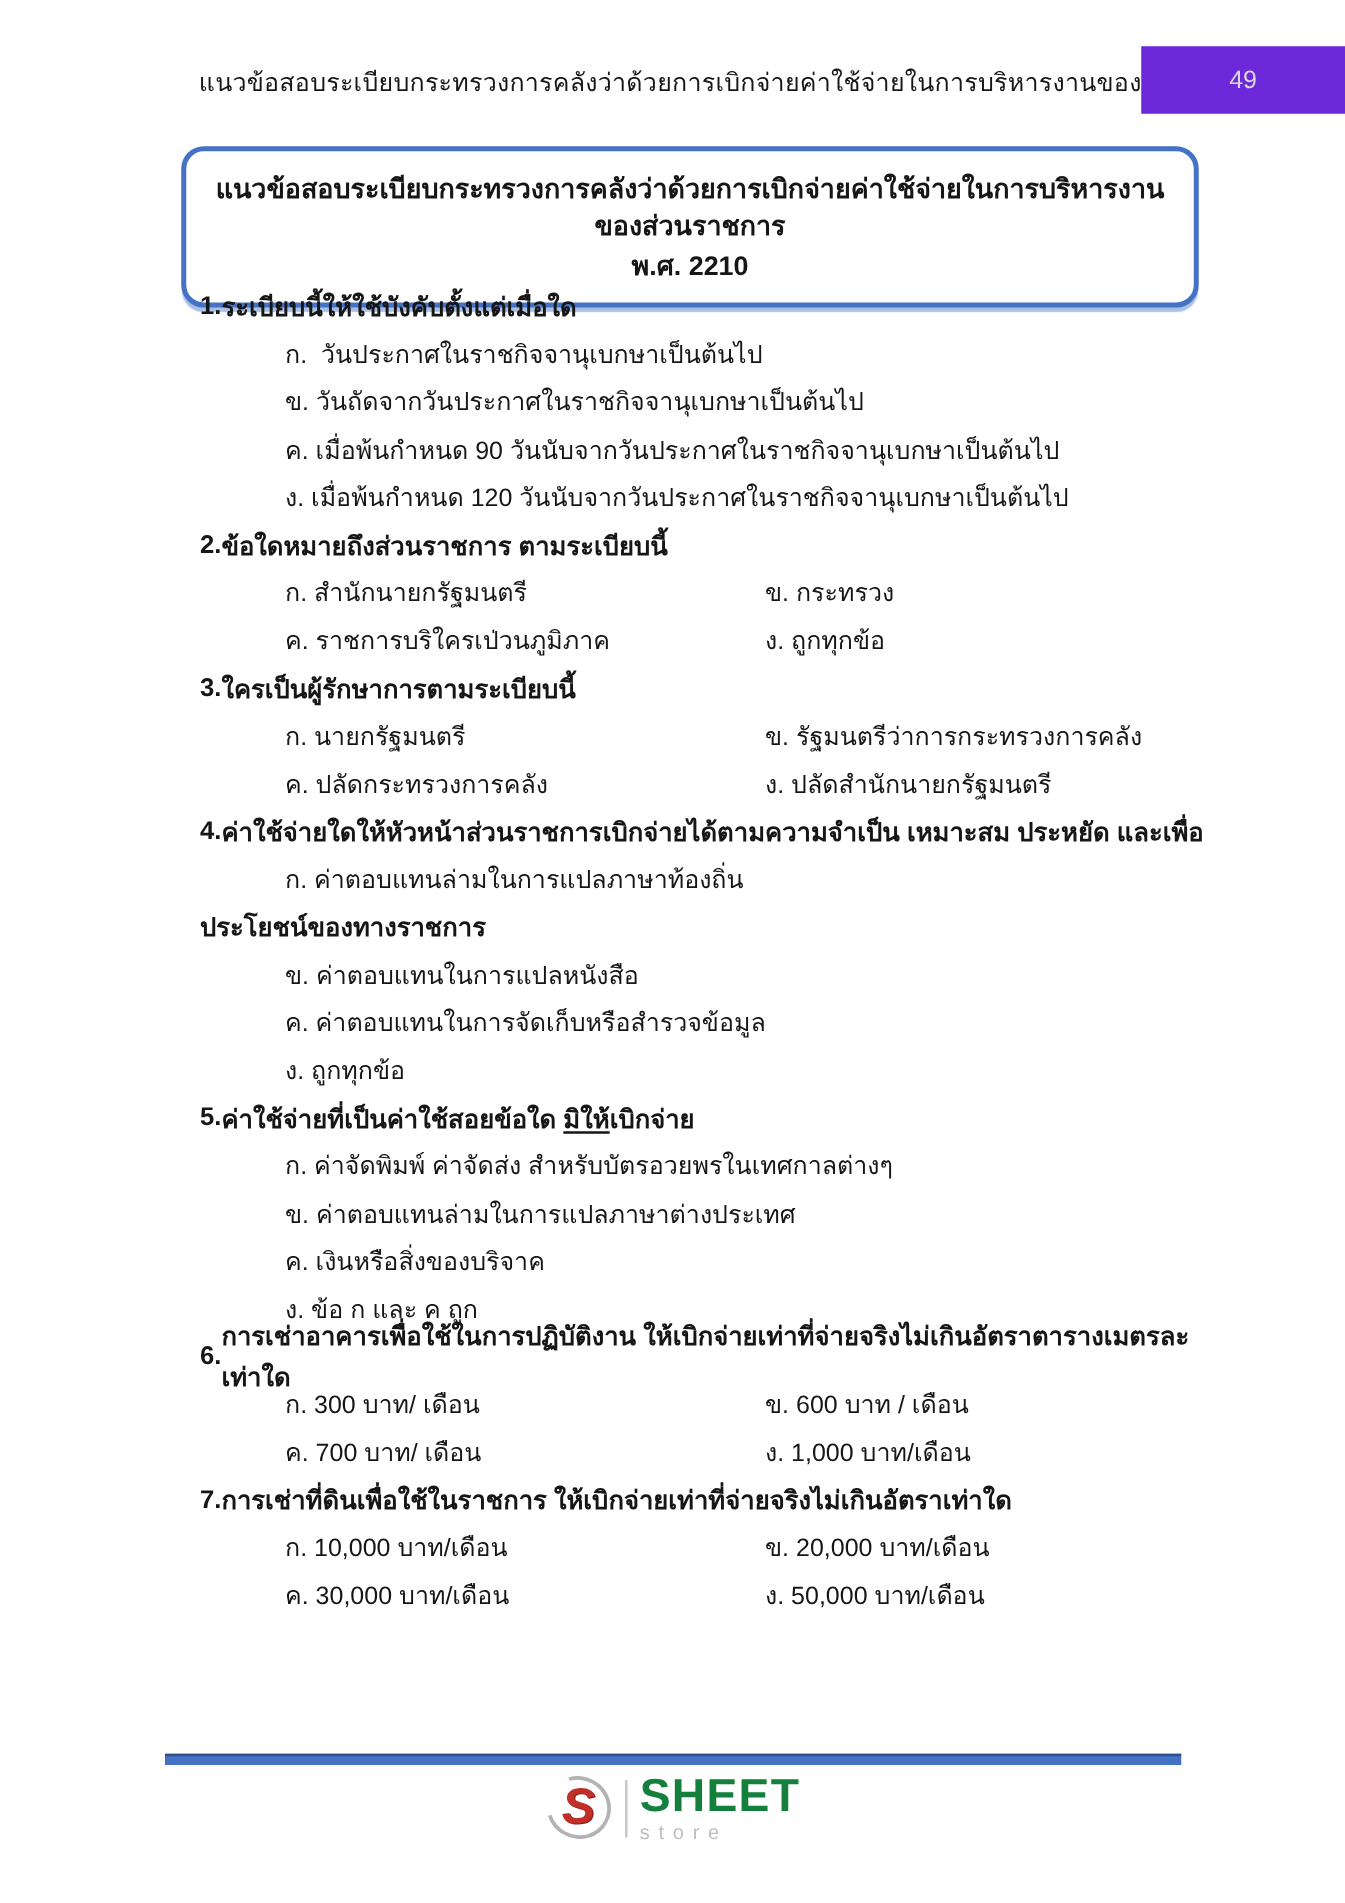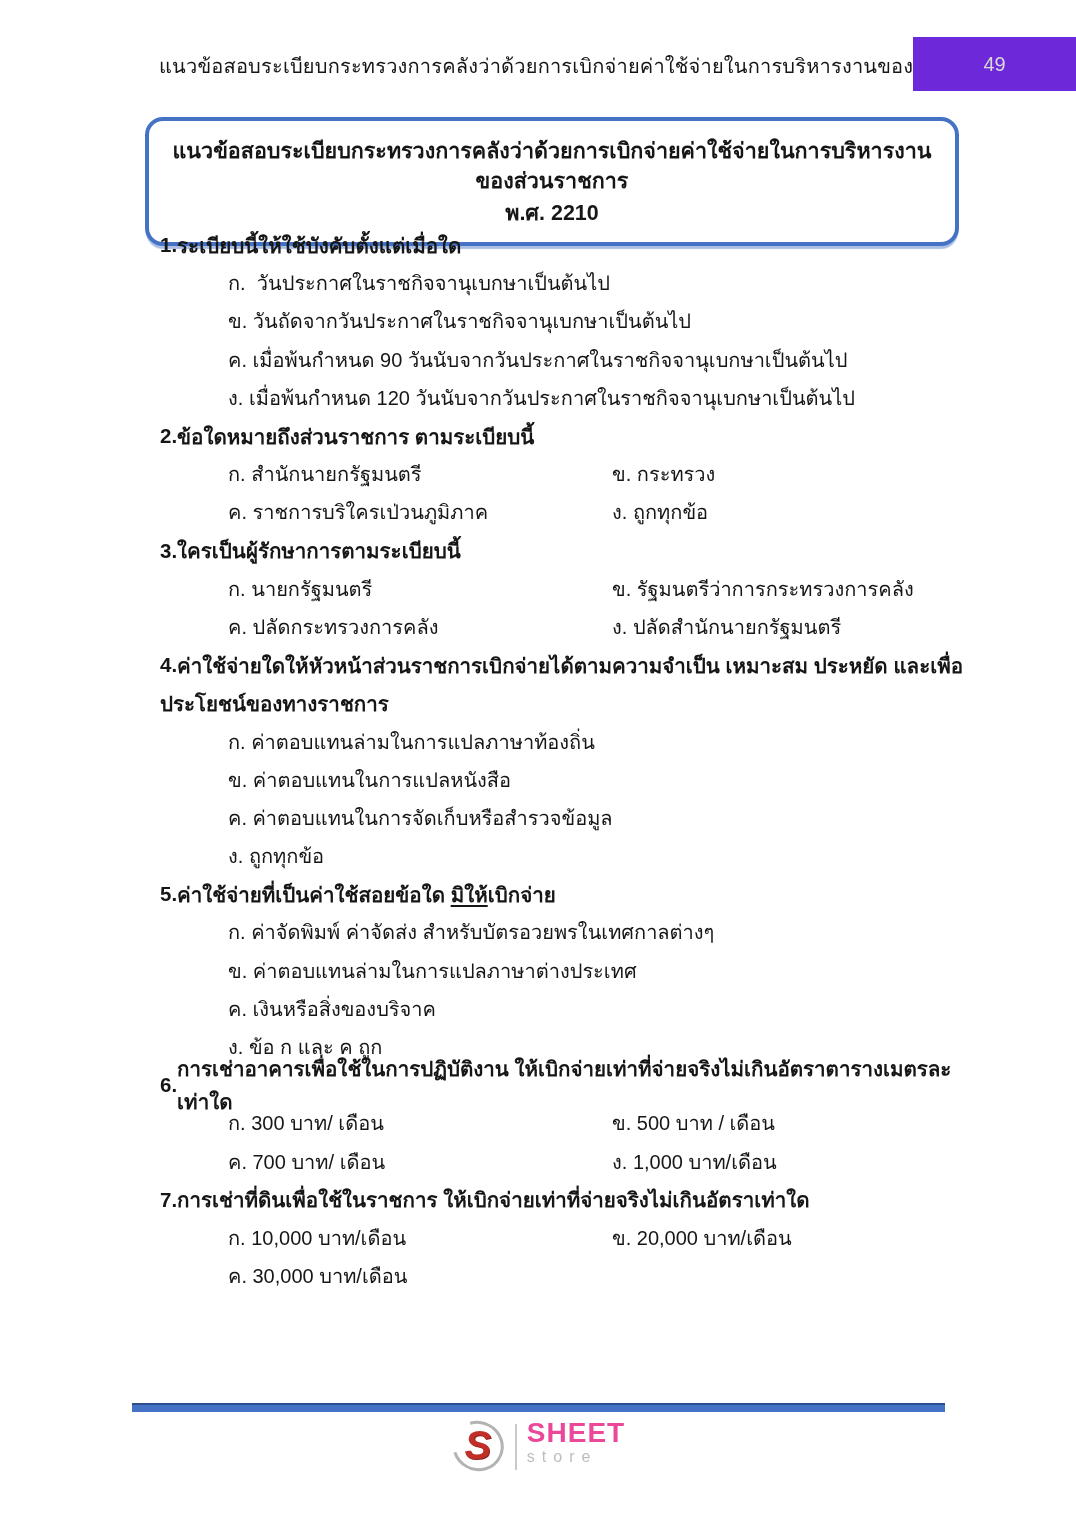--- a/index.html
+++ b/index.html
@@ -55,21 +55,21 @@
     border-left-color:transparent; transform:rotate(28deg);
   }
   .logo-s {
     position:absolute; top:0; left:0; right:0; bottom:4px;
     display:flex; align-items:center; justify-content:center;
     font-size:40px; font-weight:bold; font-style:italic;
     color:#c13028; text-shadow:1px 1px 0 #8e211b;
   }
   .logo-divider { width:2px; height:46px; background:#c9c9c9; margin-top:6px; }
   .logo-text { display:flex; flex-direction:column; }
-  .brand-name { font-size:28px; font-weight:bold; color:#ec4899; letter-spacing:1px; line-height:1.05; }
+  .brand-name { font-size:37px; font-weight:bold; color:#15803d; letter-spacing:1px; line-height:1.05; }
   .brand-sub { font-size:16px; color:#bcbdc0; letter-spacing:7px; margin-top:1px; }
 </style>
 </head>
 <body>
 
 <div class="page">
 
   <div class="header-text">แนวข้อสอบระเบียบกระทรวงการคลังว่าด้วยการเบิกจ่ายค่าใช้จ่ายในการบริหารงานของส่วน</div>
   <div class="page-number-box">
     <span>49</span>
@@ -105,51 +105,52 @@
       <div class="opts-grid">
         <div class="line">ก. นายกรัฐมนตรี</div>
         <div class="line">ข. รัฐมนตรีว่าการกระทรวงการคลัง</div>
         <div class="line">ค. ปลัดกระทรวงการคลัง</div>
         <div class="line">ง. ปลัดสำนักนายกรัฐมนตรี</div>
       </div>
     </div>
 
     <div>
       <div class="line qline"><span>4.</span> <span>ค่าใช้จ่ายใดให้หัวหน้าส่วนราชการเบิกจ่ายได้ตามความจำเป็น เหมาะสม ประหยัด และเพื่อ</span></div>
+      <div class="line opt-indent">ก. ค่าตอบแทนล่ามในการแปลภาษาท้องถิ่น</div>
       <div class="line qline">ประโยชน์ของทางราชการ</div>
-      <div class="line opt-indent">ก. ค่าตอบแทนล่ามในการแปลภาษาท้องถิ่น</div>
       <div class="line opt-indent">ข. ค่าตอบแทนในการแปลหนังสือ</div>
       <div class="line opt-indent">ค. ค่าตอบแทนในการจัดเก็บหรือสำรวจข้อมูล</div>
       <div class="line opt-indent">ง. ถูกทุกข้อ</div>
     </div>
 
     <div>
       <div class="line qline"><span>5.</span> <span>ค่าใช้จ่ายที่เป็นค่าใช้สอยข้อใด </span><span class="u">มิให้</span><span>เบิกจ่าย</span></div>
       <div class="line opt-indent">ก. ค่าจัดพิมพ์ ค่าจัดส่ง สำหรับบัตรอวยพรในเทศกาลต่างๆ</div>
       <div class="line opt-indent">ข. ค่าตอบแทนล่ามในการแปลภาษาต่างประเทศ</div>
       <div class="line opt-indent">ค. เงินหรือสิ่งของบริจาค</div>
       <div class="line opt-indent">ง. ข้อ ก และ ค ถูก</div>
     </div>
 
     <div>
       <div class="line qline"><span>6.</span> <span>การเช่าอาคารเพื่อใช้ในการปฏิบัติงาน ให้เบิกจ่ายเท่าที่จ่ายจริงไม่เกินอัตราตารางเมตรละเท่าใด</span></div>
       <div class="opts-grid">
         <div class="line">ก. 300 บาท/ เดือน</div>
-        <div class="line">ข. 500 บาท / เดือน</div>
+        <div class="line">ข. 600 บาท / เดือน</div>
         <div class="line">ค. 700 บาท/ เดือน</div>
         <div class="line">ง. 1,000 บาท/เดือน</div>
       </div>
     </div>
 
     <div>
       <div class="line qline"><span>7.</span> <span>การเช่าที่ดินเพื่อใช้ในราชการ ให้เบิกจ่ายเท่าที่จ่ายจริงไม่เกินอัตราเท่าใด</span></div>
       <div class="opts-grid">
         <div class="line">ก. 10,000 บาท/เดือน</div>
         <div class="line">ข. 20,000 บาท/เดือน</div>
         <div class="line">ค. 30,000 บาท/เดือน</div>
+        <div class="line">ง. 50,000 บาท/เดือน</div>
       </div>
     </div>
 
   </div>
 
   <div class="footer-bar"></div>
   <div class="logo">
     <div class="logo-mark">
       <div class="logo-swoosh"></div>
       <div class="logo-s">S</div>

